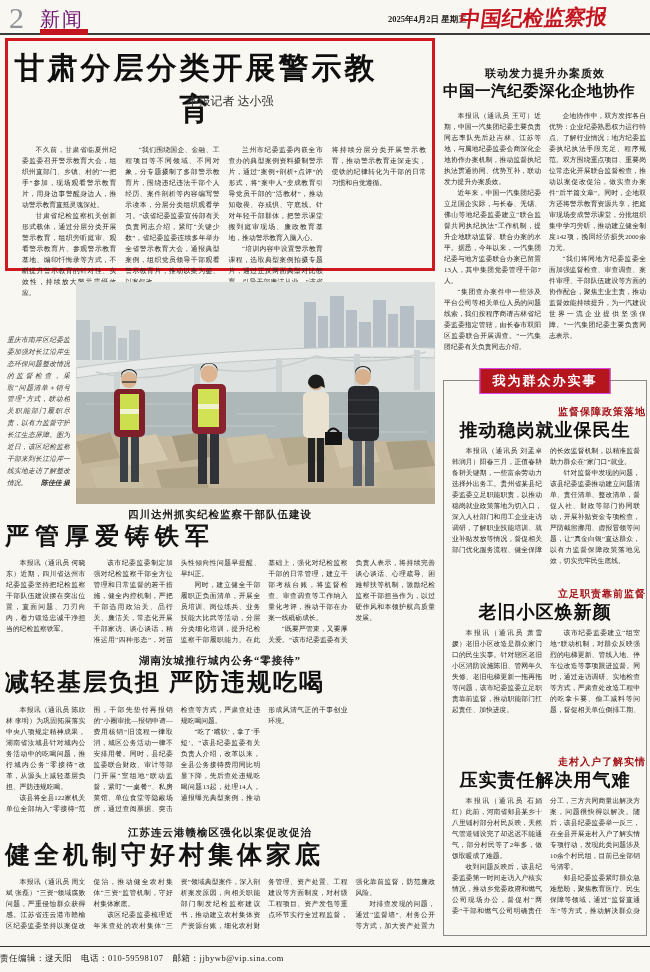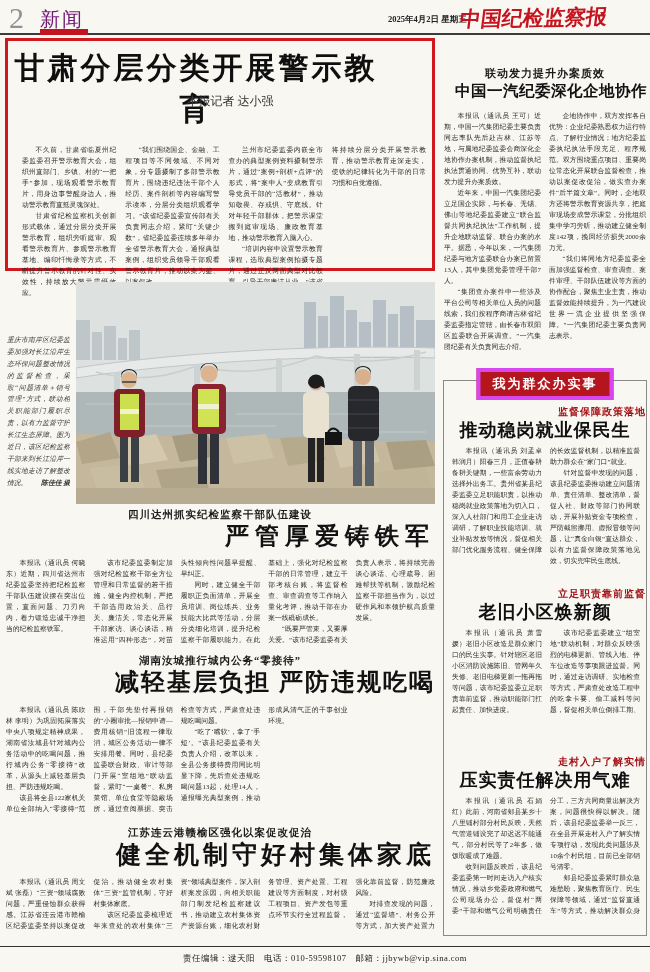--- a/index.html
+++ b/index.html
@@ -11,21 +11,21 @@
   
   .pageno{position:absolute;left:9px;top:1px;font-size:30px;color:#8f9296;font-weight:400}
   .section{position:absolute;left:40px;top:6px;font-size:20px;font-weight:400;letter-spacing:2px;color:#701a75}
   .hline{position:absolute;left:0;top:33px;width:650px;height:2px;background:#3c3c3c}
   .redbar{position:absolute;left:40px;top:29px;width:48px;height:6px;background:#c41420}
   .date{position:absolute;left:388px;top:14px;width:70px;font-size:8.5px;font-weight:700;color:#222;white-space:nowrap}
   .masthead{position:absolute;left:460px;top:4px;font-size:21px;font-weight:900;color:#c41420;
     transform:skewX(-8deg) rotate(-1deg);letter-spacing:0px;white-space:nowrap}
   
   .kicker{position:absolute;width:430px;text-align:center;font-size:10.5px;font-weight:700;color:#1b1b1b;letter-spacing:1px}
-  .headline{position:absolute;width:430px;text-align:right;font-weight:900;color:#121212}
+  .headline{position:absolute;width:430px;text-align:left;font-weight:900;color:#121212}
   .body-cols{position:absolute;font-size:6.8px;line-height:1.62;text-align:justify;overflow:hidden;column-fill:auto;color:#2a2a2a}
   .body-cols p{text-indent:2em;margin:0}
   
   .redbox{position:absolute;left:5px;top:38px;width:430px;height:233px;border:3px solid #d0181f;background:transparent}
   .lead-headline{position:absolute;left:0;top:7px;width:376px;text-align:center;font-size:30px;font-weight:900;letter-spacing:3px;color:#0f0f0f}
   .lead-byline{position:absolute;left:0;top:52px;width:444px;text-align:center;font-size:12px;color:#333}
   .lead-body{left:14px;top:103px;width:404px;height:161px;column-count:4;column-gap:9px;position:absolute}
   
   .caption{position:absolute;left:7px;top:334px;width:63px;height:172px;font-size:6.8px;line-height:1.75;
     font-style:italic;text-align:justify;color:#3a3a3a;overflow:hidden}
@@ -41,31 +41,31 @@
   .kickerC{top:826px;left:5px}
   .headC{top:838px;left:5px;font-size:25px;letter-spacing:4px}
   .bodyC{left:6px;top:876px;width:429px;height:64px;column-count:5;column-gap:8px}
   
   .kickerR{top:66px;left:443px;width:204px;font-size:11px}
   .headR{top:81px;left:443px;width:204px;font-size:15.5px;letter-spacing:0.5px}
   .bodyR{left:444px;top:110px;width:202px;height:250px;column-count:2;column-gap:8px}
   
   .sidebox{position:absolute;left:443px;top:380px;width:204px;height:556px;border:1px solid #8a8a8a;background:transparent}
   .banner{position:absolute;left:50%;top:-13px;transform:translateX(-50%);
-    background:#b5161d;border:4px solid #d946ef;color:#fff;font-size:13px;font-weight:900;
+    background:#b5161d;border:1px solid #d946ef;color:#fff;font-size:13px;font-weight:900;
     letter-spacing:2px;padding:3px 12px;white-space:nowrap}
   .side-kicker{position:absolute;width:100%;text-align:right;font-size:10px;font-weight:700;color:#a31218;letter-spacing:1px}
   .side-head{position:absolute;width:100%;text-align:center;font-weight:900;font-size:18px;letter-spacing:1px;color:#101010}
   .side-body{position:absolute;left:8px;width:188px;column-count:2;column-gap:8px}
   .sk1{top:24px}.sh1{top:37px}.sb1{top:64px;height:130px}
   .sk2{top:206px}.sh2{top:219px}.sb2{top:246px;height:94px}
   .sk3{top:374px}.sh3{top:387px}.sb3{top:414px;height:126px}
   
   .fline{position:absolute;left:0;top:946px;width:650px;height:1px;background:#333}
-  .footer{position:absolute;left:0;top:953px;width:650px;text-align:center;font-size:8.5px;color:#222;letter-spacing:0.5px}
+  .footer{position:absolute;left:0;top:953px;width:650px;font-size:8.5px;color:#222;letter-spacing:0.5px}
 </style>
 </head>
 <body>
 
 <div class="pageno">2</div>
 <div class="section">新闻</div>
 <div class="hline"></div>
 <div class="redbar"></div>
 <div class="date">2025年4月2日 星期三</div>
 <div class="masthead">中国纪检监察报</div>

